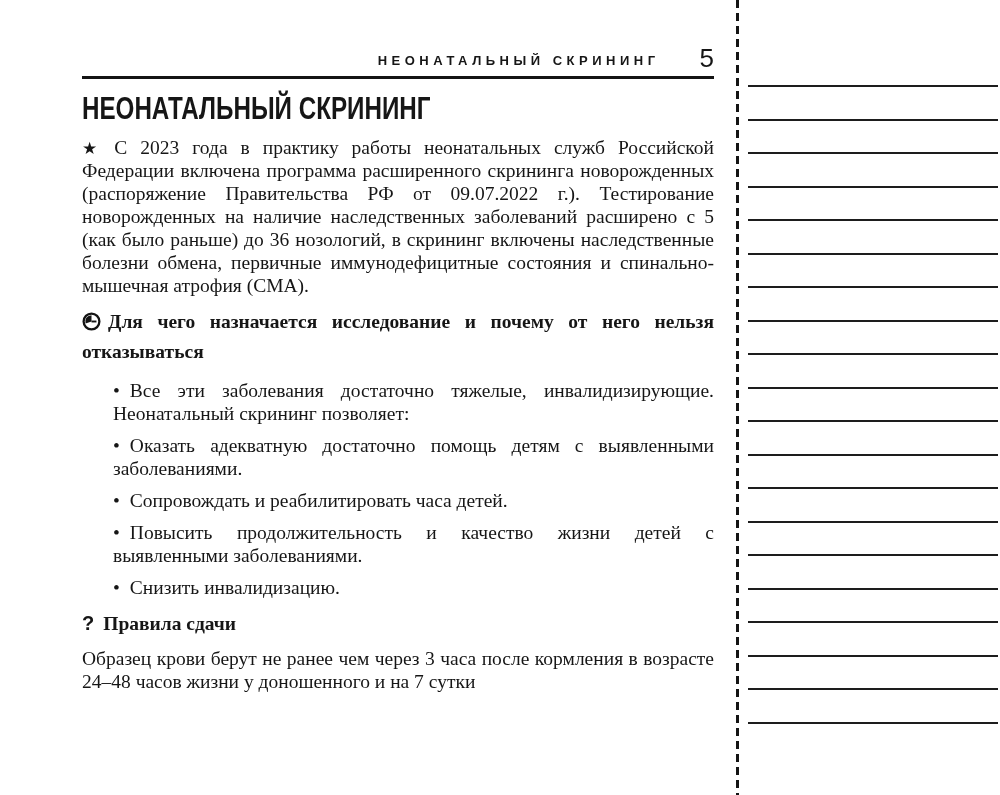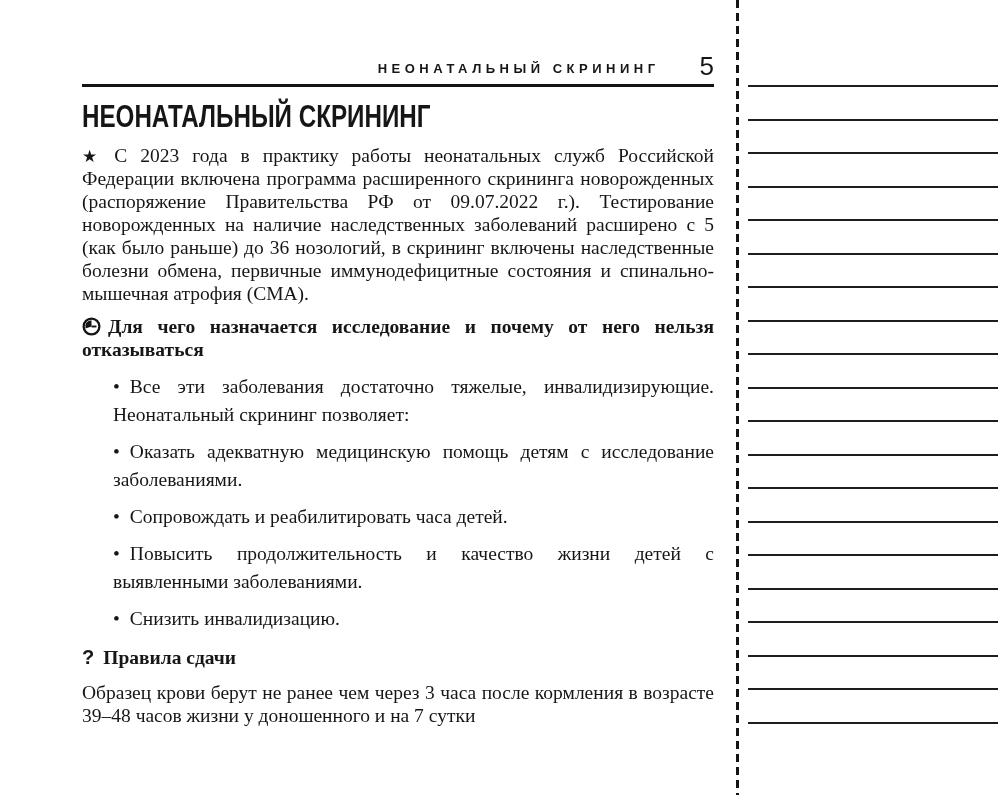--- a/index.html
+++ b/index.html
@@ -5,43 +5,43 @@
   html,body{margin:0;padding:0;background:#ffffff;}
   .page{
     position:relative;
     width:1000px;height:795px;
     background:#ffffff;
     color:#161616;
     font-family:"Liberation Serif", serif;
     overflow:hidden;
   }
   
-  .content{position:absolute;left:82px;top:56px;width:632px;}
+  .content{position:absolute;left:82px;top:48px;width:632px;}
   .running{
     display:flex;justify-content:flex-end;align-items:flex-end;gap:40px;
     font-family:"Liberation Sans", sans-serif;
   }
   .rh-title{font-size:13px;font-weight:bold;letter-spacing:4.5px;line-height:16px;}
   .rh-num{font-size:26px;line-height:21px;font-weight:normal;}
   .head-rule{border-top:3px solid #141414;margin-top:7px;}
   .main-heading{
     margin:15px 0 0 0;
     font-family:"Liberation Sans", sans-serif;
     font-weight:bold;font-size:31px;line-height:30px;
     transform:scaleX(.78);transform-origin:left center;
     white-space:nowrap;letter-spacing:0;
   }
   .body-par{margin:12px 0 0 0;font-size:19.5px;line-height:23px;text-align:justify;}
   .star{font-family:"DejaVu Sans", sans-serif;font-size:17px;margin-right:9px;line-height:1;}
   .q-head{
-    margin:10px 0 0 0;font-weight:bold;font-size:19.5px;line-height:23px;text-align:justify;
+    margin:10px 0 0 0;font-weight:bold;font-size:19.5px;line-height:30px;text-align:justify;
   }
   .clock-wrap{display:inline-block;vertical-align:-3px;margin-right:7px;line-height:0;}
   .blist{list-style:none;margin:12px 0 0 0;padding:0 0 0 31px;}
-  .blist li{margin:0 0 9px 0;font-size:19.5px;line-height:28px;text-align:justify;}
+  .blist li{margin:0 0 9px 0;font-size:19.5px;line-height:23px;text-align:justify;}
   .blist li:last-child{margin-bottom:0;}
   .blt{margin-right:10px;}
   .rules-head{margin:13px 0 0 0;font-weight:bold;font-size:19.5px;line-height:23px;}
   .qmark{font-family:"Liberation Sans", sans-serif;font-weight:bold;font-size:20px;margin-right:9px;}
   
   .dash-line{
     position:absolute;left:736px;top:0;width:3px;height:795px;
     background:repeating-linear-gradient(to bottom,#141414 0 8px,transparent 8px 13px);
   }
   .notes-lines{position:absolute;left:748px;top:0;width:250px;height:795px;}
@@ -70,32 +70,32 @@
     <p class="q-head">
       <span class="clock-wrap"><svg width="19" height="19" viewBox="0 0 20 20">
             <circle cx="10" cy="10" r="8.3" fill="none" stroke="#141414" stroke-width="2.4"></circle>
             <path d="M10 10 L10 3.4 A6.6 6.6 0 0 0 3.7 12.1 Z" fill="#141414"></path>
             <path d="M10 10 L15.2 10" stroke="#141414" stroke-width="2"></path>
           </svg></span><span>Для чего назначается исследование и почему от него нельзя отказываться</span>
     </p>
 
     <ul class="blist">
       <li><span class="blt">•</span><span>Все эти заболевания достаточно тяжелые, инвалидизирующие. Неонатальный скрининг позволяет:</span></li>
-      <li><span class="blt">•</span><span>Оказать адекватную медицинскую помощь детям с исследование заболеваниями.</span></li>
+      <li><span class="blt">•</span><span>Оказать адекватную достаточно помощь детям с выявленными заболеваниями.</span></li>
       <li><span class="blt">•</span><span>Сопровождать и реабилитировать часа детей.</span></li>
       <li><span class="blt">•</span><span>Повысить продолжительность и качество жизни детей с выявленными заболеваниями.</span></li>
       <li><span class="blt">•</span><span>Снизить инвалидизацию.</span></li>
     </ul>
 
     <p class="rules-head">
       <span class="qmark">?</span><span>Правила сдачи</span>
     </p>
 
     <p class="body-par">
-      <span>Образец крови берут не ранее чем через 3 часа после кормления в возрасте 39–48 часов жизни у доношенного и на 7 сутки</span>
+      <span>Образец крови берут не ранее чем через 3 часа после кормления в возрасте 24–48 часов жизни у доношенного и на 7 сутки</span>
     </p>
 
   </div>
 
   <div class="dash-line"></div>
   <div class="notes-lines">
       <div class="rule-line" style="top: 85px;"></div>
       <div class="rule-line" style="top: 118.5px;"></div>
       <div class="rule-line" style="top: 152px;"></div>
       <div class="rule-line" style="top: 185.5px;"></div>

